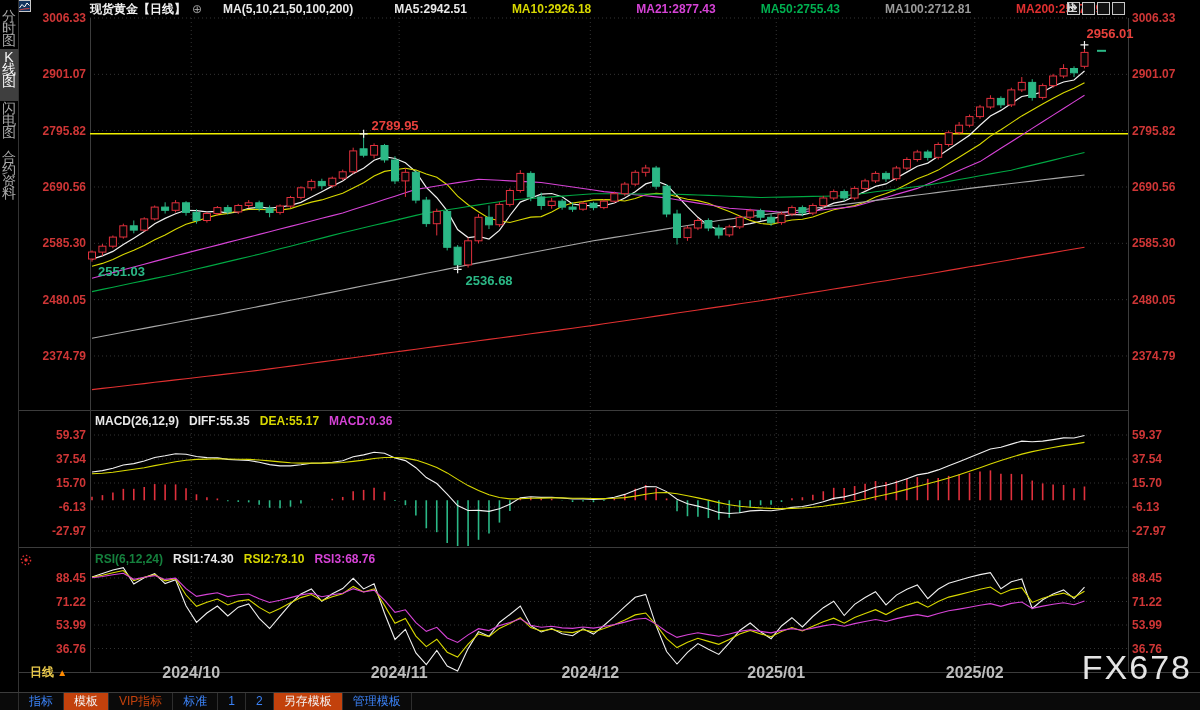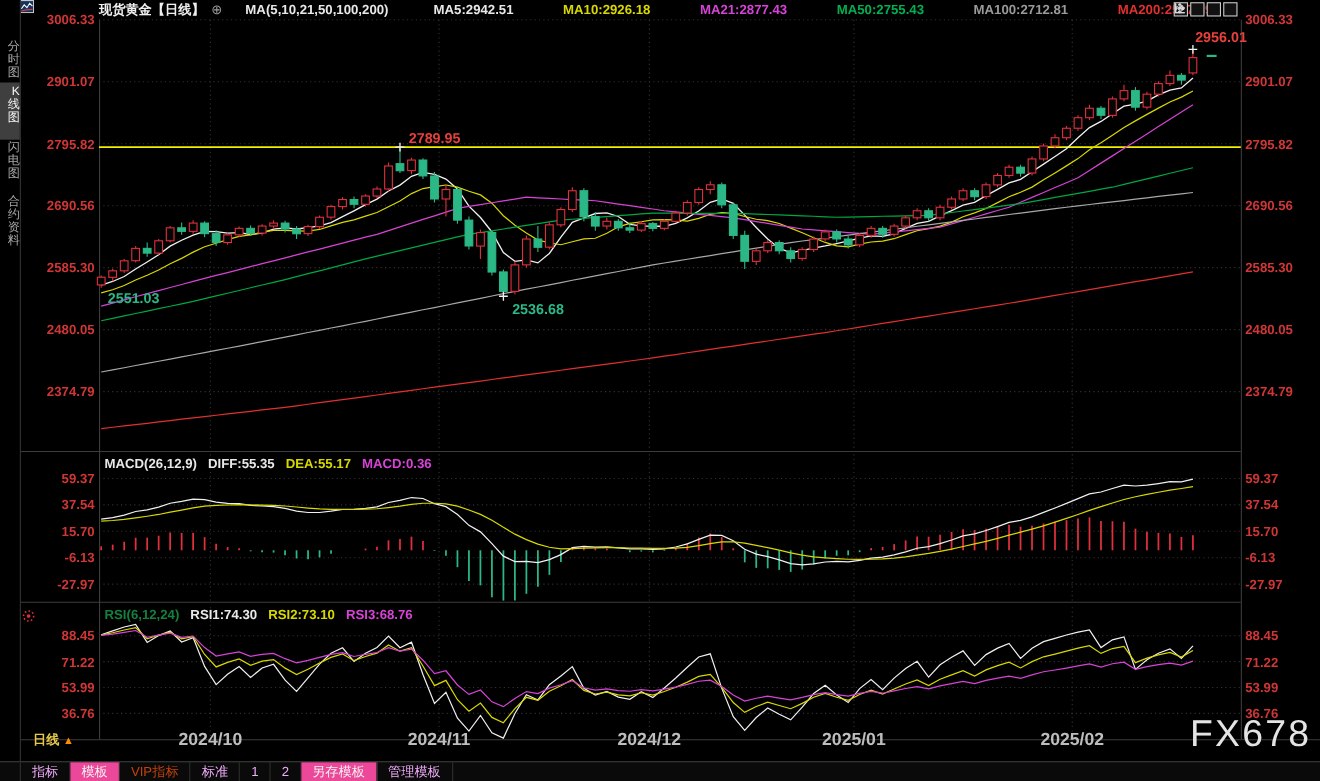--- a/index.html
+++ b/index.html
@@ -13,44 +13,44 @@
   #topbar .plus{color:#9a9a9a;margin:0 4px 0 6px;font-size:12px;}
   #topbar .chip{width:13px;height:12px;margin-right:4px;display:inline-block;}
   #topbar .ma-label{color:#e8e8e8;font-weight:bold;margin-right:8px;}
   .lg-item{margin-right:12px;font-weight:bold;margin-left:33px;}
   #win-icons{position:absolute;left:1067px;top:2px;display:flex;gap:2px;z-index:6;}
   .wicon{width:13px;height:13px;border:1px solid #c8c8c8;box-sizing:border-box;
          display:flex;align-items:center;justify-content:center;background:#111;}
   
   #sidebar{position:absolute;left:0;top:0;width:18px;height:692px;background:#000;
            border-right:1px solid #333;z-index:5;}
-  .side-item{width:18px;text-align:right;font-size:11px;line-height:12px;color:#a8a8a8;
-             word-break:break-all;position:absolute;left:0;padding:2px 0;cursor:pointer;margin-top:26px;}
+  .side-item{width:18px;text-align:center;font-size:14px;line-height:12px;color:#a8a8a8;
+             word-break:break-all;position:absolute;left:0;padding:2px 0;cursor:pointer;}
   .side-item.active{background:#3f3f3f;color:#f5f5f5;}
   
   .tick-l{position:absolute;left:18px;width:68px;text-align:right;font-size:12px;
           color:#cf3636;font-weight:bold;z-index:4;}
   .tick-r{position:absolute;left:1132px;width:66px;text-align:left;font-size:12px;
           color:#cf3636;font-weight:bold;z-index:4;}
   
   .panel-legend{position:absolute;left:95px;font-size:12px;font-weight:bold;z-index:5;white-space:nowrap;}
   .panel-legend span{margin-right:10px;}
   
   #daterow{position:absolute;left:0;top:662px;width:1200px;height:19px;z-index:5;}
   #period-btn{position:absolute;left:30px;top:2px;font-size:12px;font-weight:bold;color:#e8c84b;cursor:pointer;}
   #period-btn .tri{color:#ff8a00;font-size:10px;}
   .date-label{position:absolute;top:2px;width:70px;text-align:center;font-size:16px;
               font-weight:bold;color:#bdbdbd;}
   
   #tabbar{position:absolute;left:0;top:692px;width:1200px;height:18px;background:#0a0a0a;
           border-top:1px solid #3c3c3c;display:flex;z-index:5;}
-  .tab{padding:0 10px;line-height:17px;font-size:12px;color:#f0abfc;
+  .tab{padding:0 10px;line-height:17px;font-size:12px;color:#3b82f6;
        border-right:1px solid #2e2e2e;cursor:pointer;}
   .tab:first-child{margin-left:18px;border-left:1px solid #2e2e2e;}
-  .tab.active{background:#ec4899;color:#f2f2f2;}
+  .tab.active{background:#c2410c;color:#f2f2f2;}
   .tab.accent{color:#c2410c;}
   
   #watermark{position:absolute;right:8px;top:648px;font-size:34px;color:#e4e4e4;
              letter-spacing:2px;z-index:6;}
   #rsi-marker{position:absolute;left:19px;top:553px;z-index:6;cursor:pointer;}
 </style>
 </head>
 <body>
 
 <div id="app">

